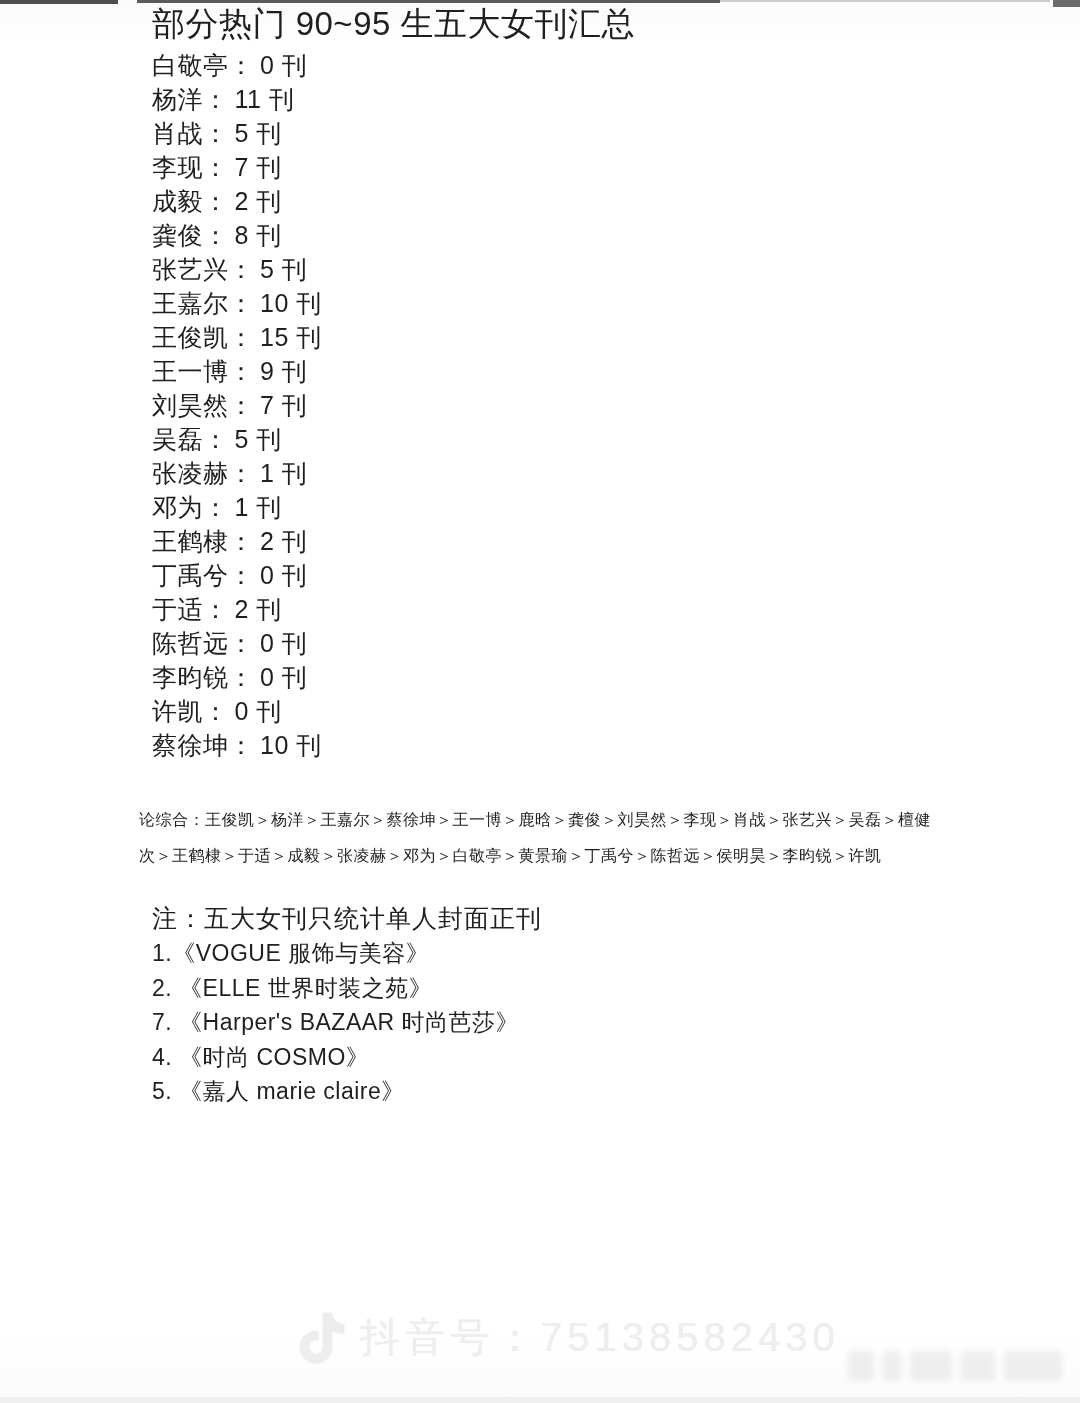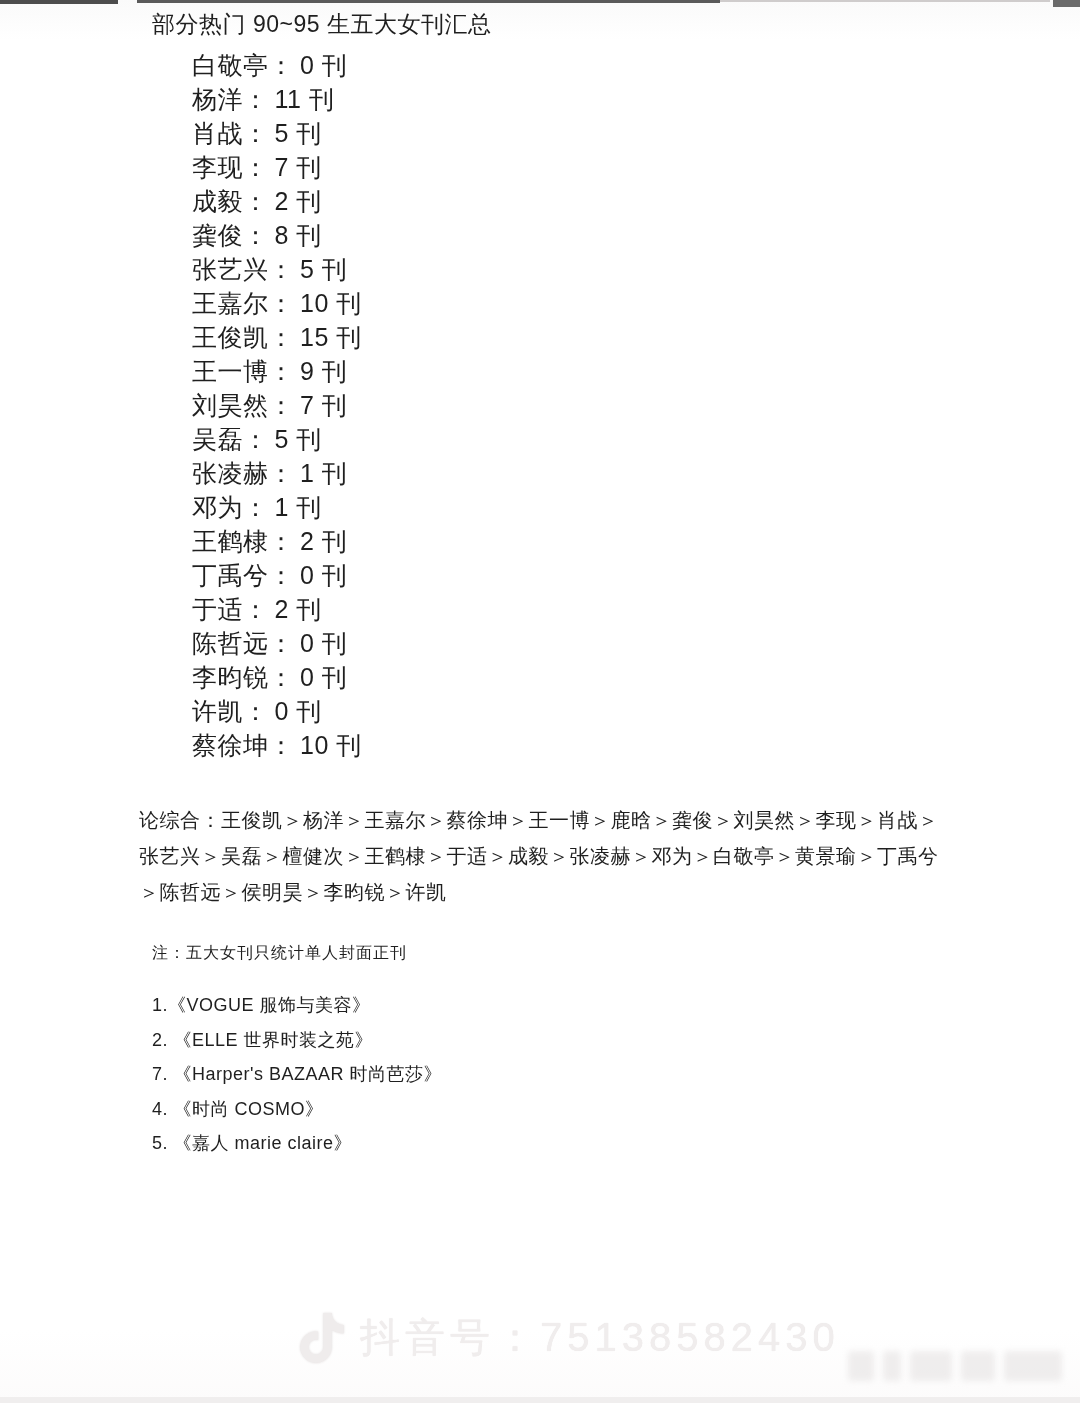--- a/index.html
+++ b/index.html
@@ -15,33 +15,33 @@
   }
   
   .top-edge-seg{position:absolute;top:0;background:#4d4d4d;}
   .seg-a{left:0;width:118px;height:4px;}
   .seg-b{left:137px;width:583px;height:3px;background:#5a5a5a;}
   .seg-c{left:720px;width:330px;height:2px;background:#cfcccc;}
   .seg-d{left:1053px;width:27px;height:7px;background:#6b6b6b;}
 
   .content{position:absolute;left:152px;top:6px;width:810px;}
   .title{
-    font-size:23px;line-height:36px;font-weight:400;margin:0 0 6px 0;
+    font-size:33px;line-height:36px;font-weight:400;margin:0 0 6px 0;
     letter-spacing:0.5px;white-space:nowrap;
   }
-  .row{font-size:25px;line-height:34px;height:34px;letter-spacing:0.5px;white-space:nowrap;margin-left:40px;}
+  .row{font-size:25px;line-height:34px;height:34px;letter-spacing:0.5px;white-space:nowrap;}
   .row .count{padding-left:6px;}
 
   .ranking{
     margin:40px 0 0 -13px;width:805px;
-    font-size:20px;line-height:36px;letter-spacing:0.5px;
+    font-size:16px;line-height:36px;letter-spacing:0.5px;
     word-break:break-all;
   }
-  .note-heading{margin:26px 0 16px 0;font-size:16px;line-height:36px;letter-spacing:1px;font-family:Liberation Mono, monospace;}
-  .mag-line{font-size:18px;line-height:34.5px;letter-spacing:0.5px;white-space:nowrap;}
+  .note-heading{margin:26px 0 0 0;font-size:25px;line-height:36px;letter-spacing:1px;}
+  .mag-line{font-size:23px;line-height:34.5px;letter-spacing:0.5px;white-space:nowrap;}
 
   
   .watermark{
     position:absolute;left:300px;top:1310px;
     display:flex;align-items:center;gap:16px;
     color:#f0eded;font-size:40px;letter-spacing:5px;white-space:nowrap;
     text-shadow:0 0 1px #e6e2e2, 1px 1px 1px #ffffff;
     user-select:none;
   }
   .wm-icon{display:inline-flex;align-items:center;}

